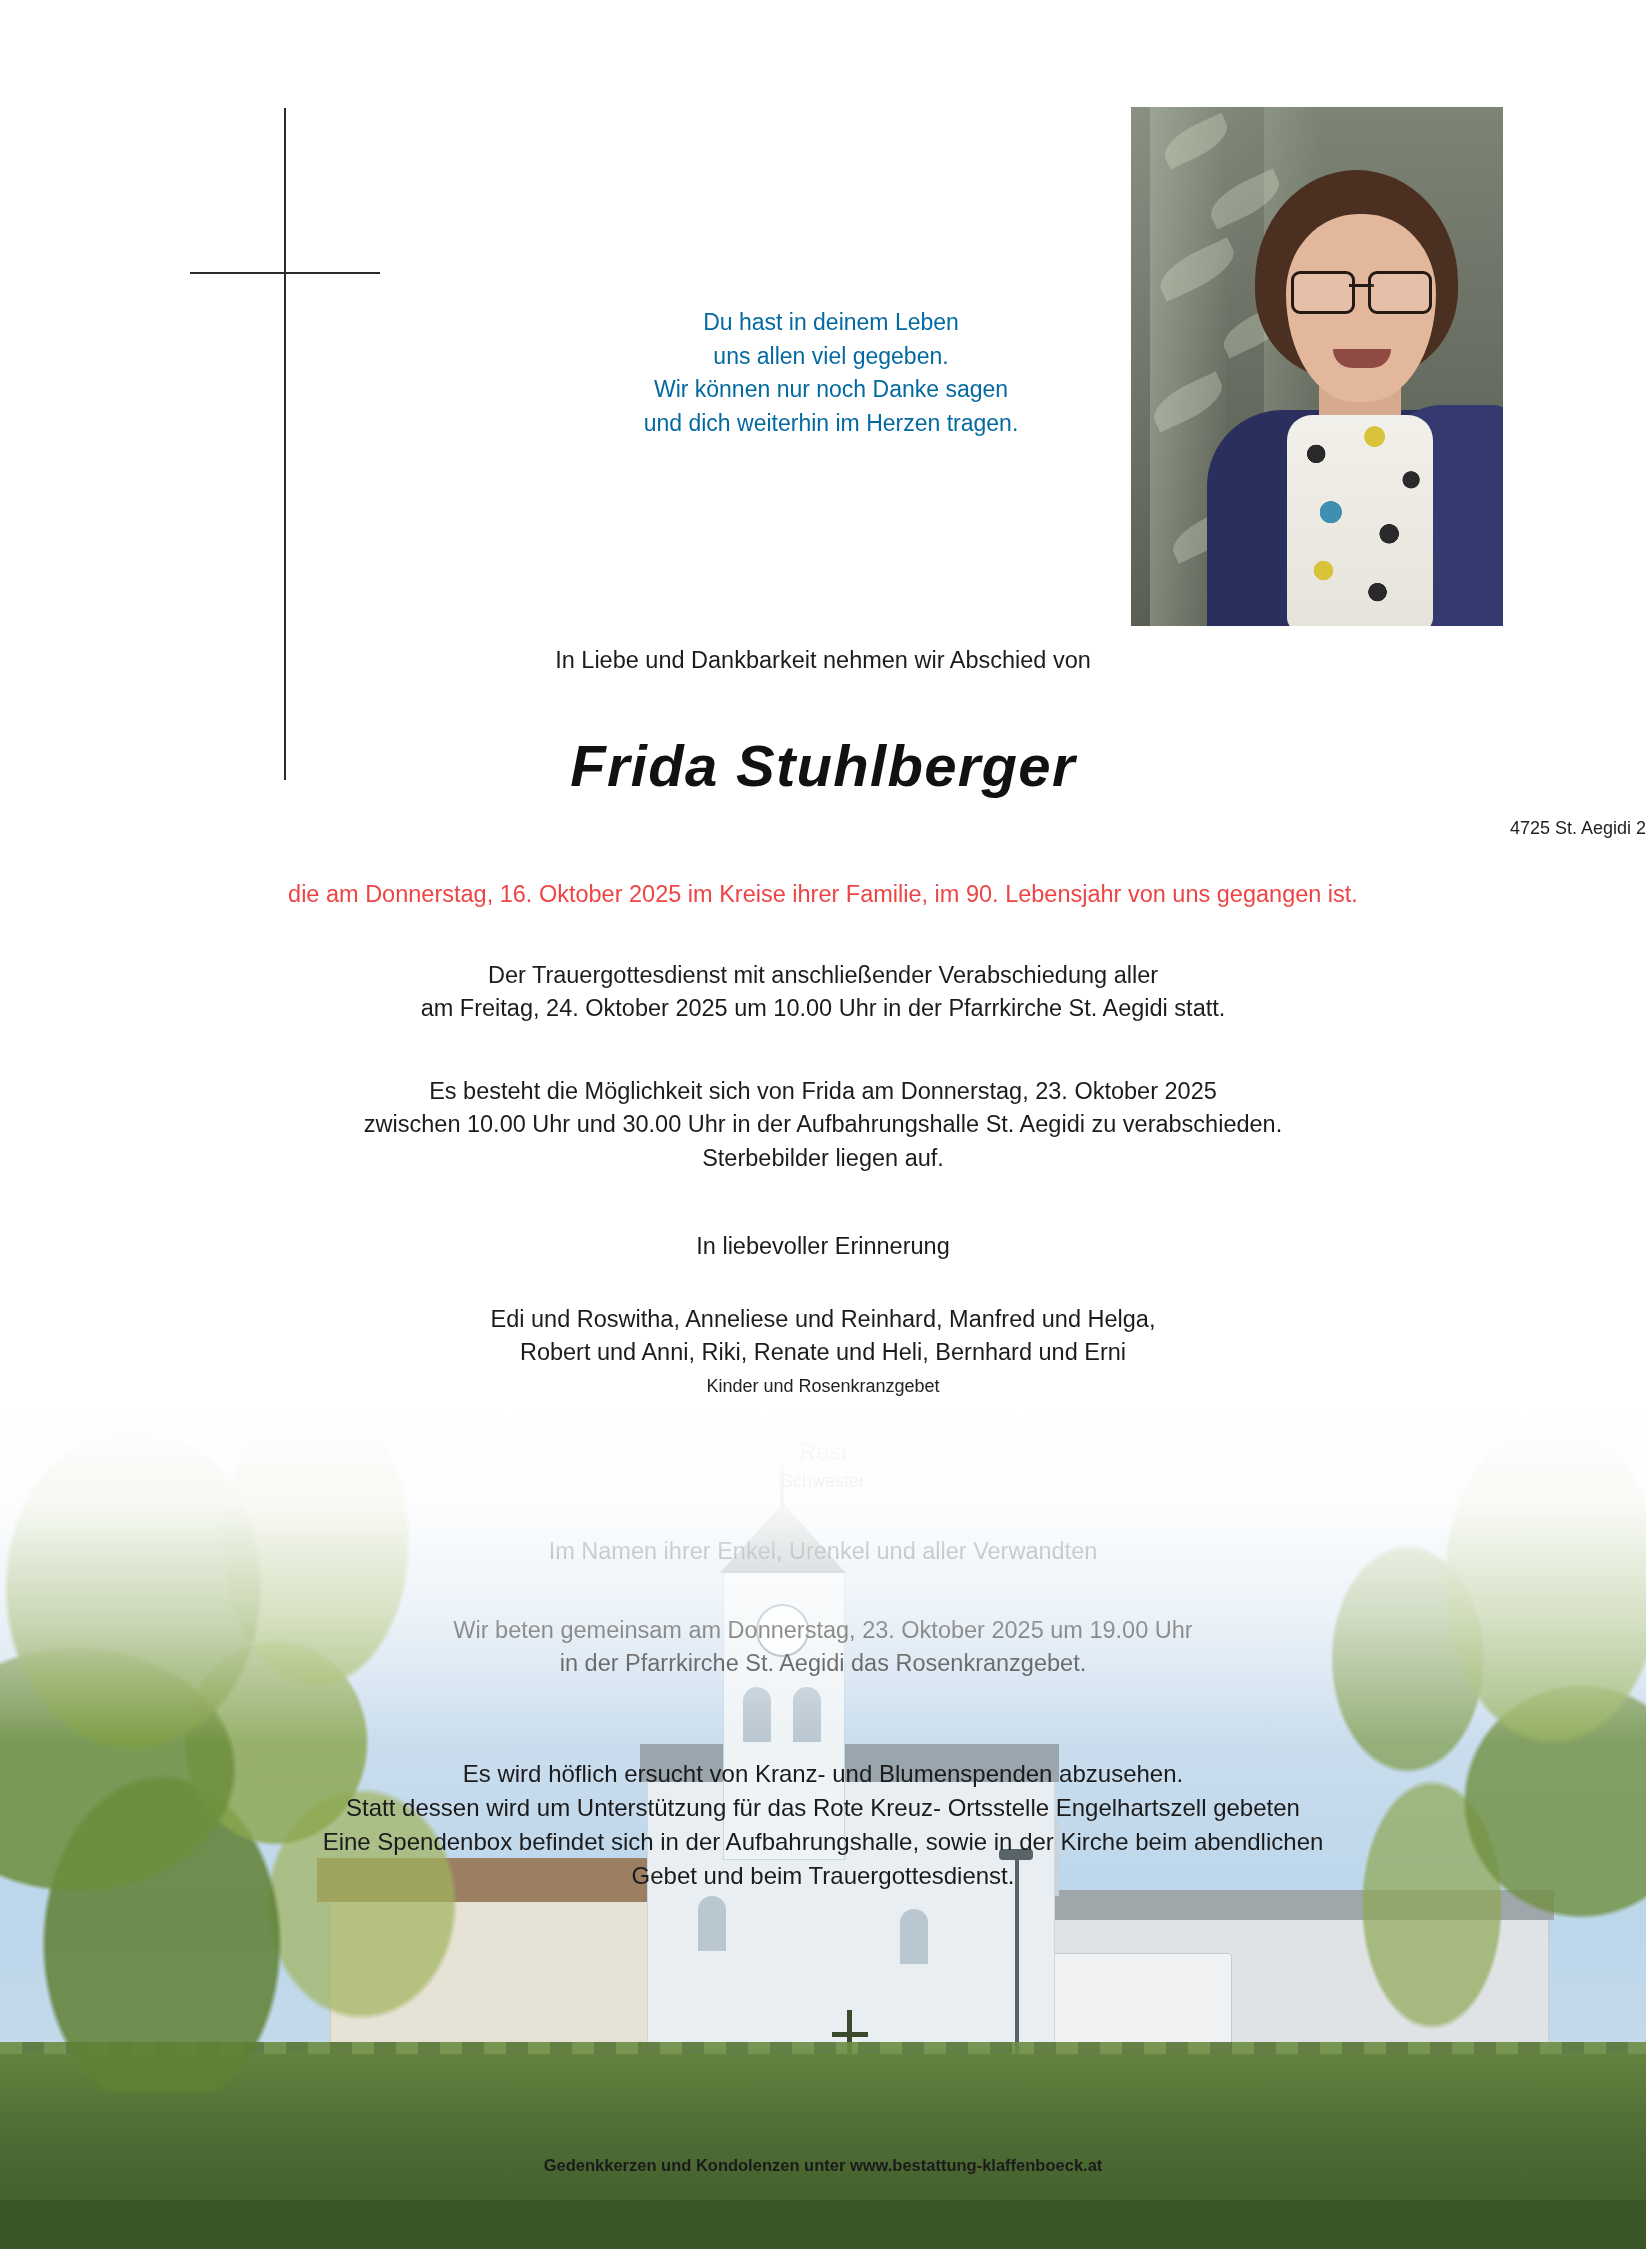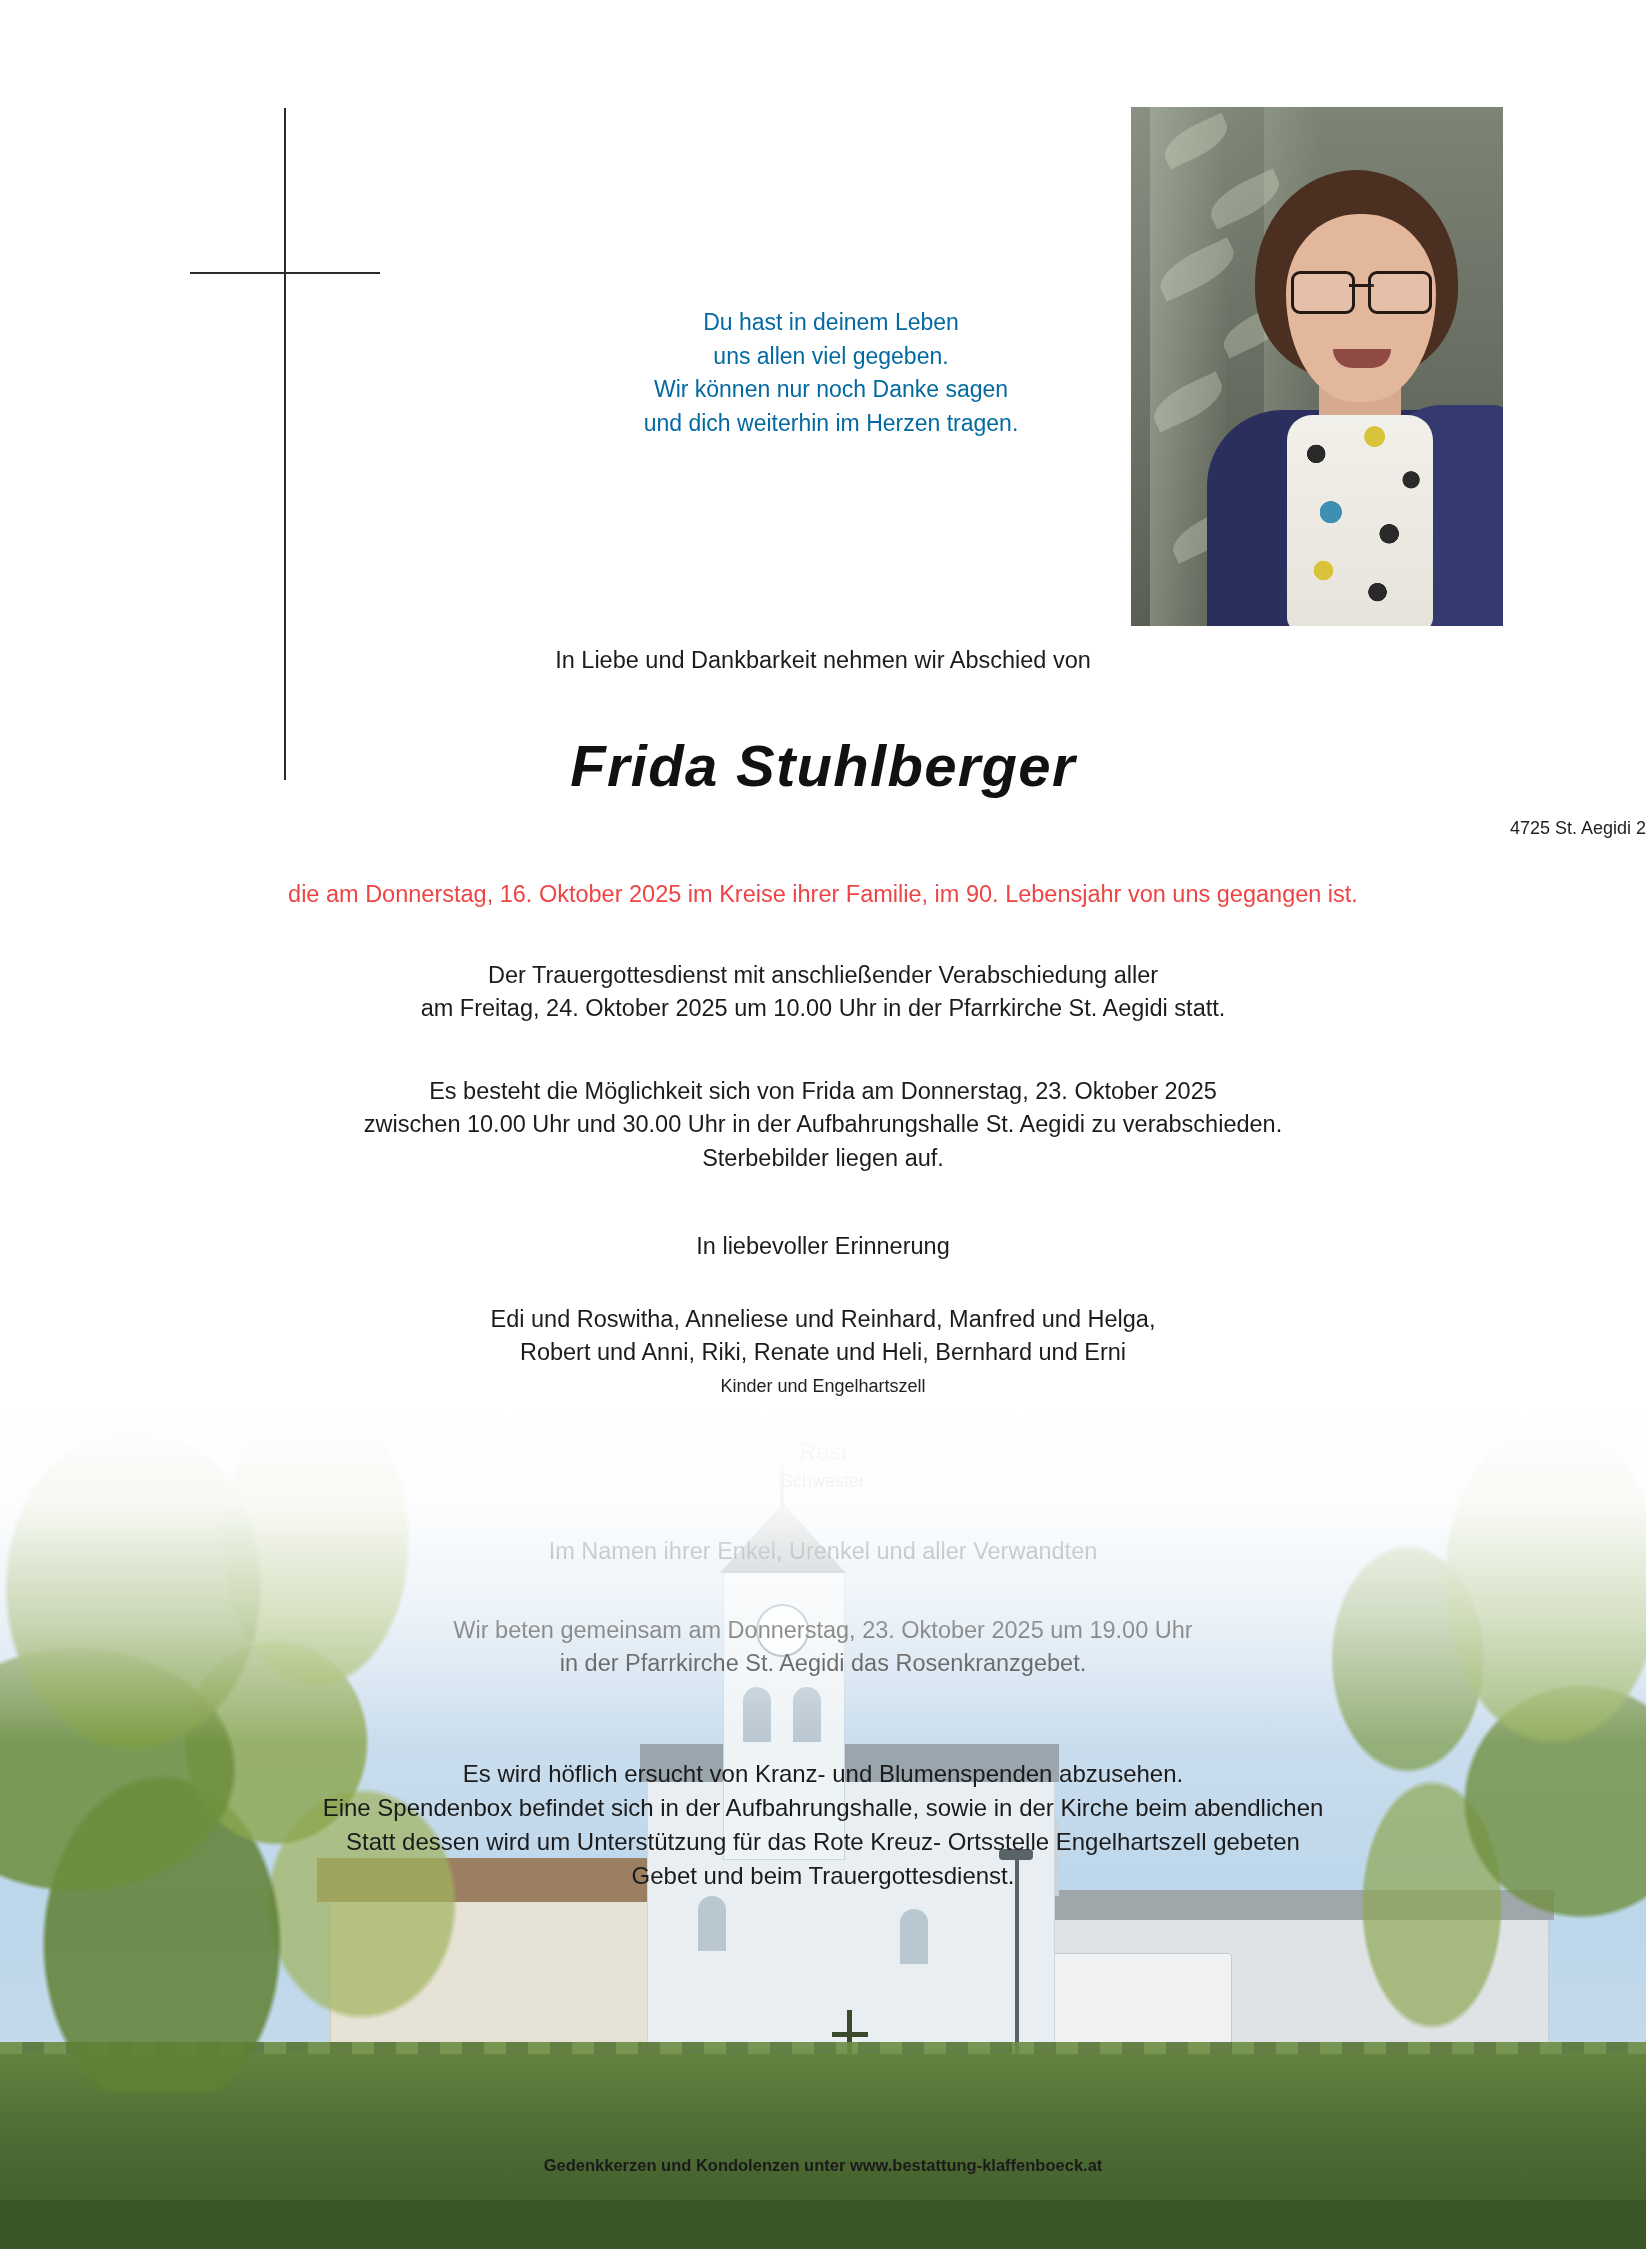--- a/index.html
+++ b/index.html
@@ -517,36 +517,36 @@
       <div>zwischen 10.00 Uhr und 30.00 Uhr in der Aufbahrungshalle St. Aegidi zu verabschieden.</div>
       <div>Sterbebilder liegen auf.</div>
     </div>
 
     <div class="para p-memory">In liebevoller Erinnerung</div>
 
     <div class="para p-children">
       <div>Edi und Roswitha, Anneliese und Reinhard, Manfred und Helga,</div>
       <div>Robert und Anni, Riki, Renate und Heli, Bernhard und Erni</div>
     </div>
-    <div class="caption c-children">Kinder und Engelhartszell</div>
+    <div class="caption c-children">Kinder und Rosenkranzgebet</div>
 
     <div class="para p-sister">Resi</div>
     <div class="caption c-sister">Schwester</div>
 
     <div class="para p-grandkids">Im Namen ihrer Enkel, Urenkel und aller Verwandten</div>
 
     <div class="para p-rosary">
       <div>Wir beten gemeinsam am Donnerstag, 23. Oktober 2025 um 19.00 Uhr</div>
       <div>in der Pfarrkirche St. Aegidi das Rosenkranzgebet.</div>
     </div>
 
     <div class="p-donation">
       <div>Es wird höflich ersucht von Kranz- und Blumenspenden abzusehen.</div>
+      <div>Statt dessen wird um Unterstützung für das Rote Kreuz- Ortsstelle Engelhartszell gebeten</div>
       <div>Eine Spendenbox befindet sich in der Aufbahrungshalle, sowie in der Kirche beim abendlichen</div>
-      <div>Statt dessen wird um Unterstützung für das Rote Kreuz- Ortsstelle Engelhartszell gebeten</div>
       <div>Gebet und beim Trauergottesdienst.</div>
     </div>
 
     <div class="footer">Gedenkkerzen und Kondolenzen unter www.bestattung-klaffenboeck.at</div>
 
   </div>
 </div>
 
 
 </body></html>

